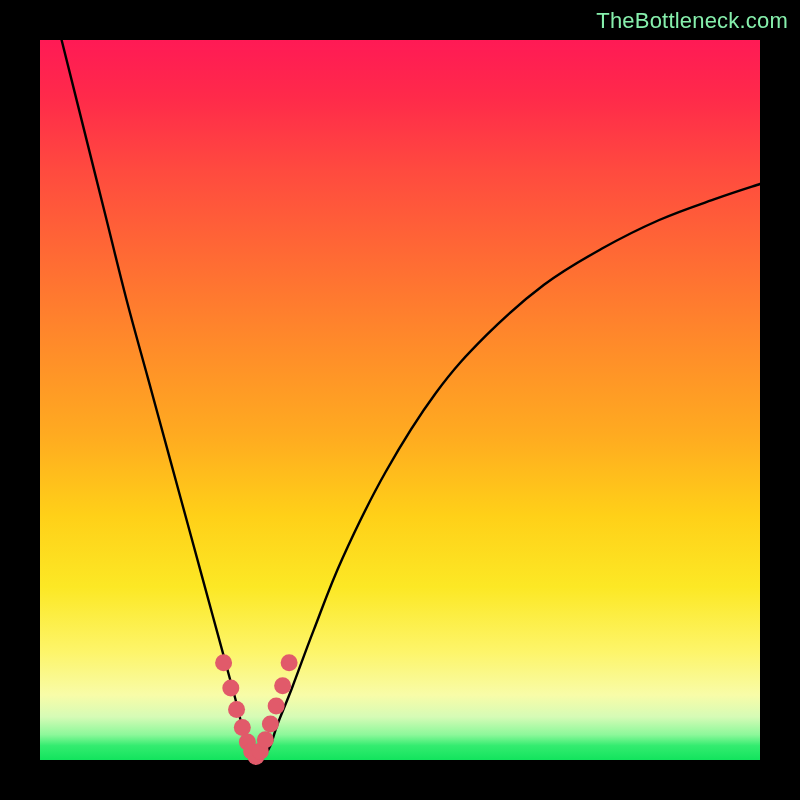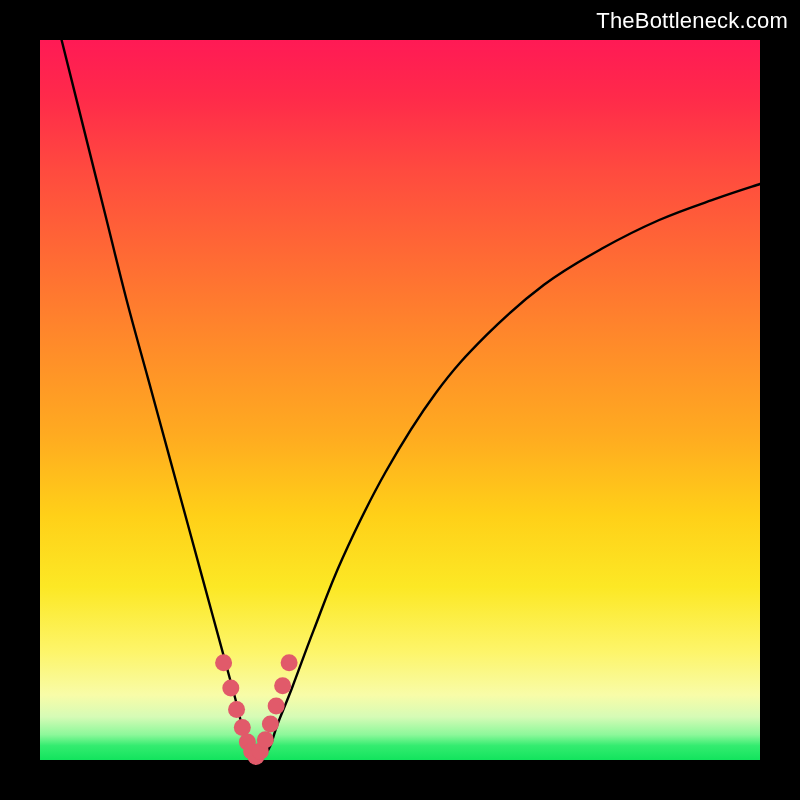--- a/index.html
+++ b/index.html
@@ -40,21 +40,21 @@
       #d6fbb6 94%,
       #8cf89a 96.5%,
       #34ec70 98%,
       #12e45d 100%
     );
   }
   .watermark {
     position: absolute;
     top: 8px;
     right: 12px;
-    color: #ffffff;
+    color: #86efac;
     font-size: 22px;
     letter-spacing: 0.2px;
     user-select: none;
   }
   svg.curve {
     position: absolute;
     left: 0;
     top: 0;
     width: 720px;
     height: 720px;

